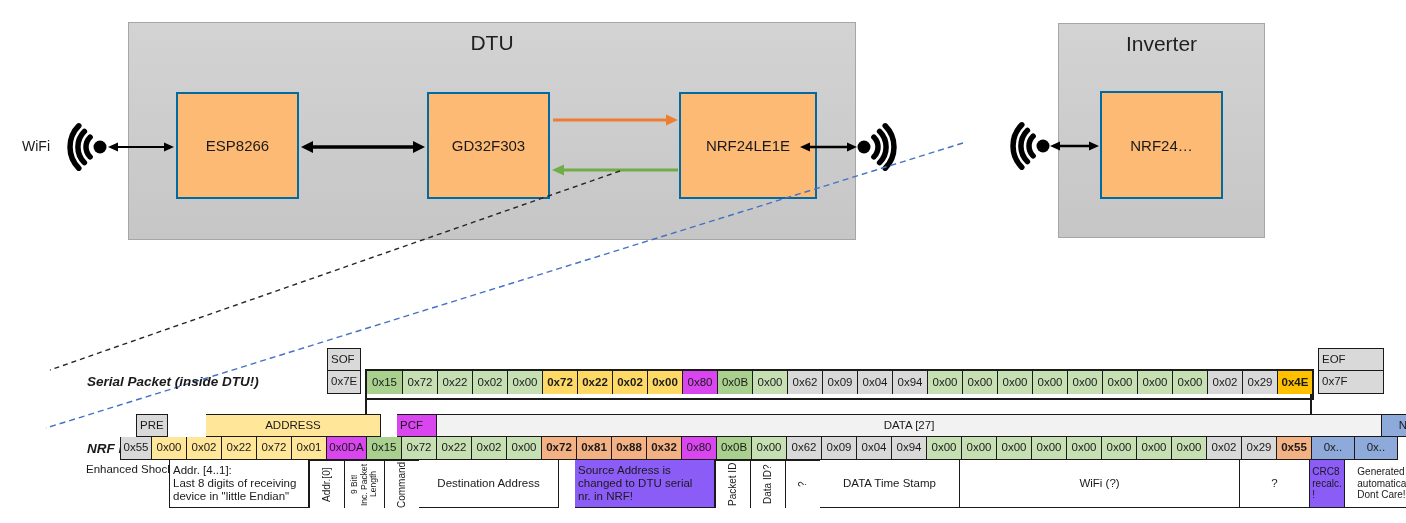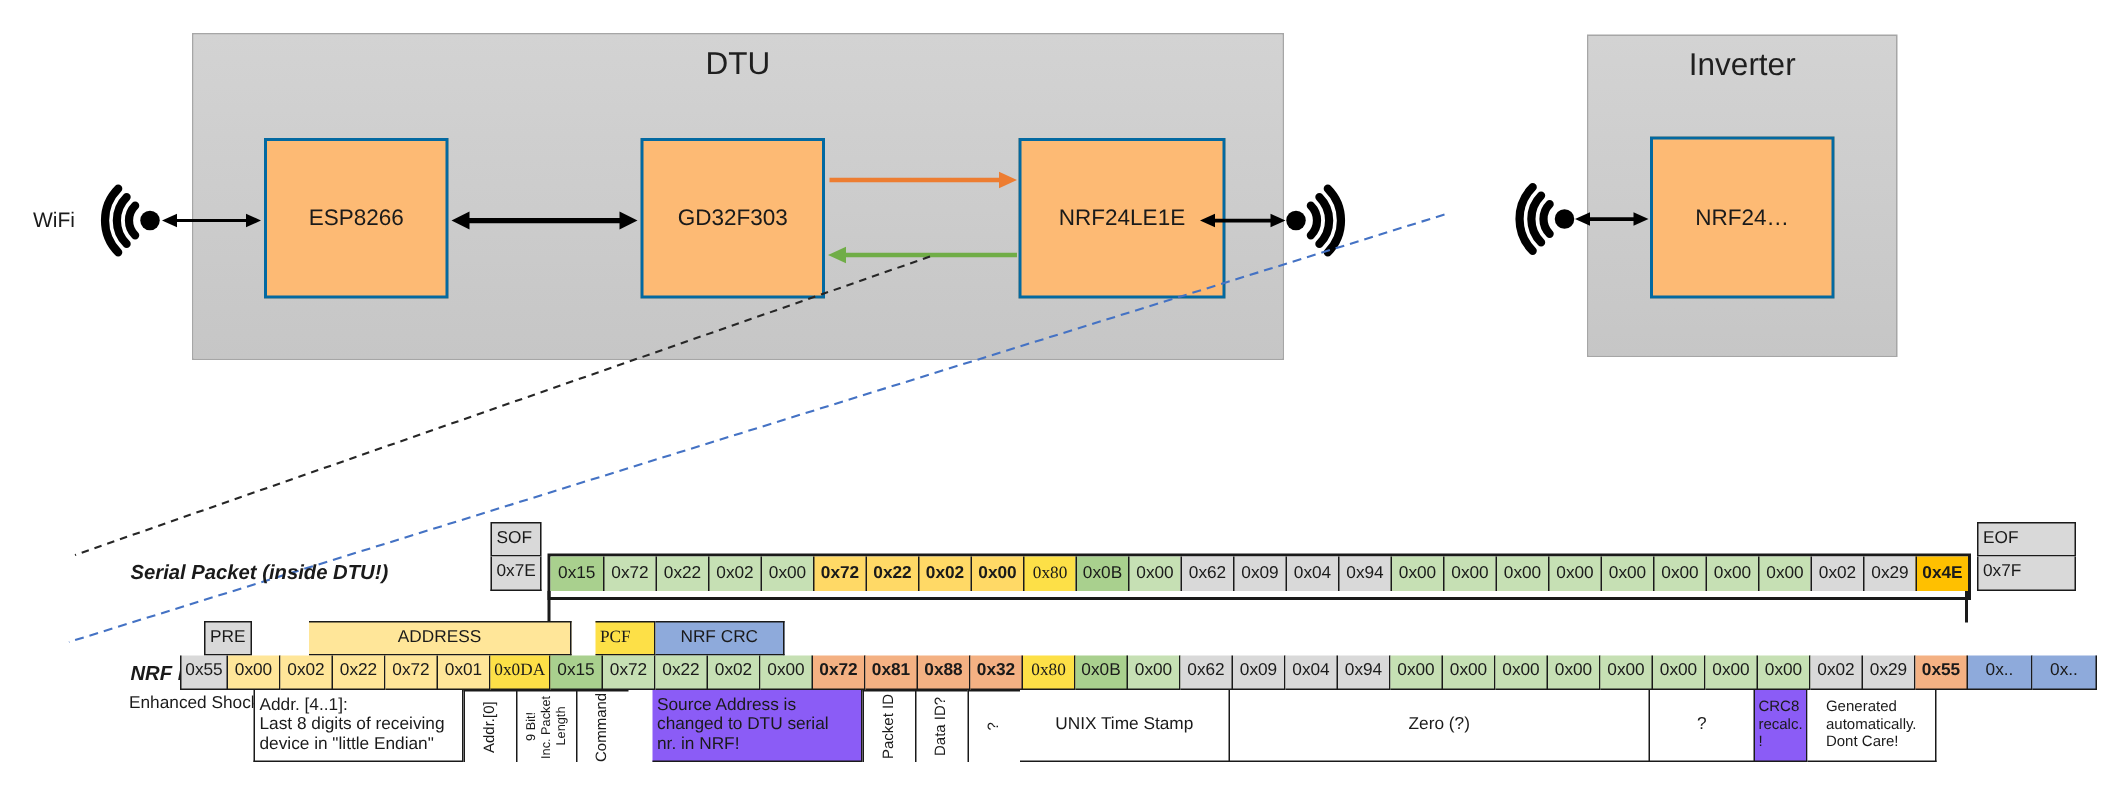--- a/index.html
+++ b/index.html
@@ -31,21 +31,21 @@
   .rot{writing-mode:vertical-rl;transform:rotate(180deg);font-size:10px;text-align:center;}
   .tiny{font-size:10px;}
   .rot.tiny{font-size:8.5px;}
 
   .c-gray{background:#D9D9D9;}
   .c-lightgray{background:#F2F2F2;}
   .c-green{background:#C6E0B4;}
   .c-green2{background:#A9D08E;}
   .c-yellow{background:#FFE699;}
   .c-gold{background:#FFD966;font-weight:bold;}
-  .c-blue{background:#fde047;font-family:Liberation Serif, serif;}
+  .c-blue{background:#d946ef;}
   .c-blue2{background:#8EAADB;}
   .c-orange{background:#FFC000;font-weight:bold;}
   .c-salmon{background:#F4B183;font-weight:bold;}
   .c-salmonlight{background:#8b5cf6;font-weight:normal;}
 
   .stackblock{position:absolute;z-index:6;}
   .stackblock .pc{width:100%;height:23px;border:1px solid #1a1a1a;justify-content:flex-start;padding-left:3px;}
   .stackblock .pc.val{border-top:0;}
   #serial-data-row{position:absolute;left:365px;top:369px;height:27px;border:2px solid #1a1a1a;
                    display:flex;z-index:6;box-sizing:content-box;}
@@ -179,20 +179,21 @@
   <div class="vconn" style="left:365px;top:394px;height:21px;"></div>
   <div class="vconn" style="left:1310px;top:394px;height:21px;"></div>
 
   <div class="pkt-label" style="left:87px;top:441px;">NRF Packet</div>
   <div class="pkt-sublabel" style="left:86px;top:463px;">Enhanced Shockburst</div>
 
   <div class="prow" style="left:120px;top:414px;height:23px;" id="nrf-header-row">
       <div class="pc c-gray al-left" style="width: 32px; height: 23px;">PRE</div>
       <div class="pc c-yellow" style="width: 175px; height: 23px; margin-left: 38px;">ADDRESS</div>
       <div class="pc c-blue al-left" style="width: 40px; height: 23px;">PCF</div>
+      <div class="pc c-lightgray" style="width: 945px; height: 23px;">DATA [27]</div>
       <div class="pc c-blue2" style="width: 86px; height: 23px;">NRF CRC</div>
     </div>
   <div class="prow rowtop0" style="left:120px;top:437px;height:23px;" id="nrf-data-row">
       <div class="pc c-gray" style="width: 32px; height: 23px;">0x55</div>
       <div class="pc c-yellow" style="width: 35px; height: 23px;">0x00</div>
       <div class="pc c-yellow" style="width: 35px; height: 23px;">0x02</div>
       <div class="pc c-yellow" style="width: 35px; height: 23px;">0x22</div>
       <div class="pc c-yellow" style="width: 35px; height: 23px;">0x72</div>
       <div class="pc c-yellow" style="width: 35px; height: 23px;">0x01</div>
       <div class="pc c-blue" style="width: 40px; height: 23px;">0x0DA</div>
@@ -229,28 +230,29 @@
   <div class="prow rowtop0" style="left:120px;top:460px;height:48px;" id="nrf-anno-row">
       <div class="pc spacer" style="width: 33px; height: 48px;"></div>
       <div class="pc al-left" style="width: 140px; height: 48px;">Addr. [4..1]:
 Last 8 digits of receiving
 device in "little Endian"</div>
       <div class="pc rot" style="width: 35px; height: 48px;">Addr.[0]</div>
       <div class="pc rot tiny" style="width: 40px; height: 48px;">9 Bit!
 Inc. Packet
 Length</div>
       <div class="pc rot" style="width: 35px; height: 48px;">Command</div>
+      <div class="pc" style="width: 140px; height: 48px;">Destination Address</div>
       <div class="pc c-salmonlight al-left" style="width: 140px; height: 48px;">Source Address is
 changed to DTU serial
 nr. in NRF!</div>
       <div class="pc rot" style="width: 35px; height: 48px;">Packet ID</div>
       <div class="pc rot" style="width: 35px; height: 48px;">Data ID?</div>
       <div class="pc rot" style="width: 35px; height: 48px;">?</div>
-      <div class="pc" style="width: 140px; height: 48px;">UNIX Time Stamp</div>
-      <div class="pc" style="width: 280px; height: 48px;">Zero (?)</div>
+      <div class="pc" style="width: 140px; height: 48px;">DATA Time Stamp</div>
+      <div class="pc" style="width: 280px; height: 48px;">WiFi (?)</div>
       <div class="pc" style="width: 70px; height: 48px;">?</div>
       <div class="pc c-salmonlight tiny" style="width: 35px; height: 48px;">CRC8
 recalc.
 !</div>
       <div class="pc tiny" style="width: 86px; height: 48px;">Generated
 automatically.
 Dont Care!</div>
     </div>
 
 </div>

